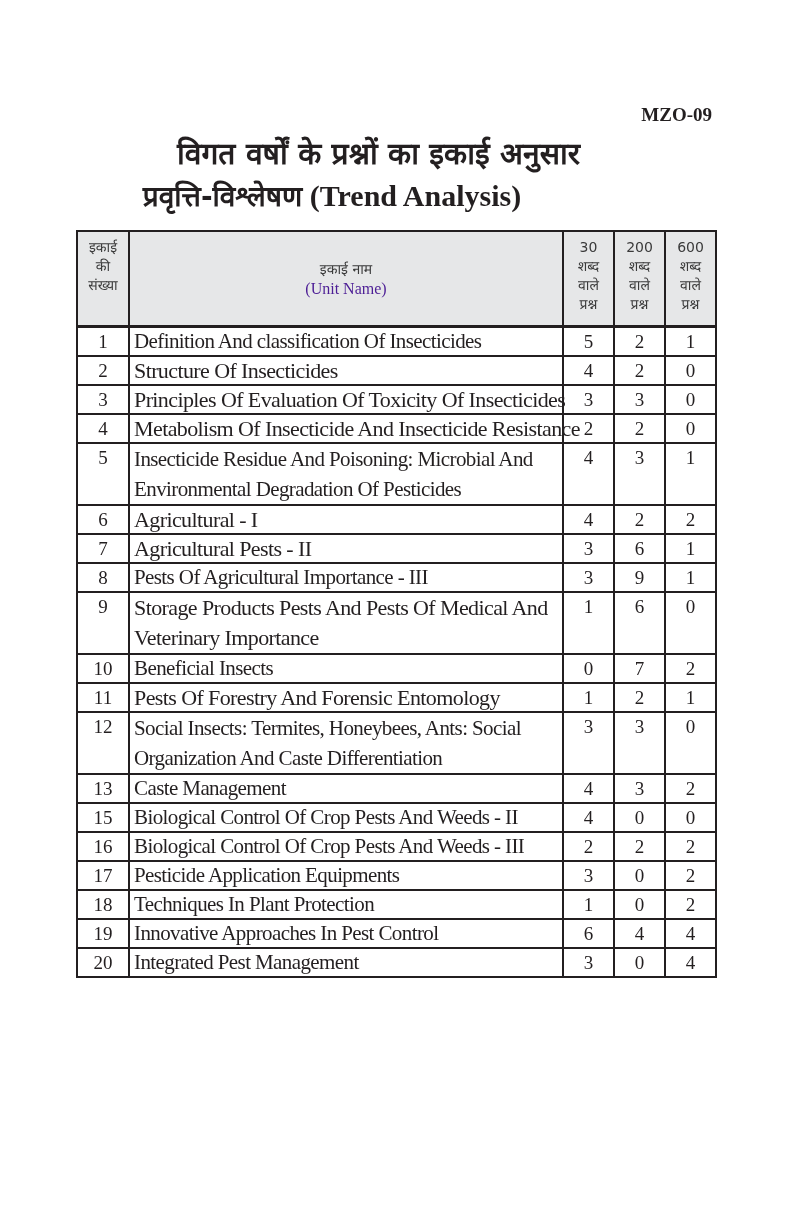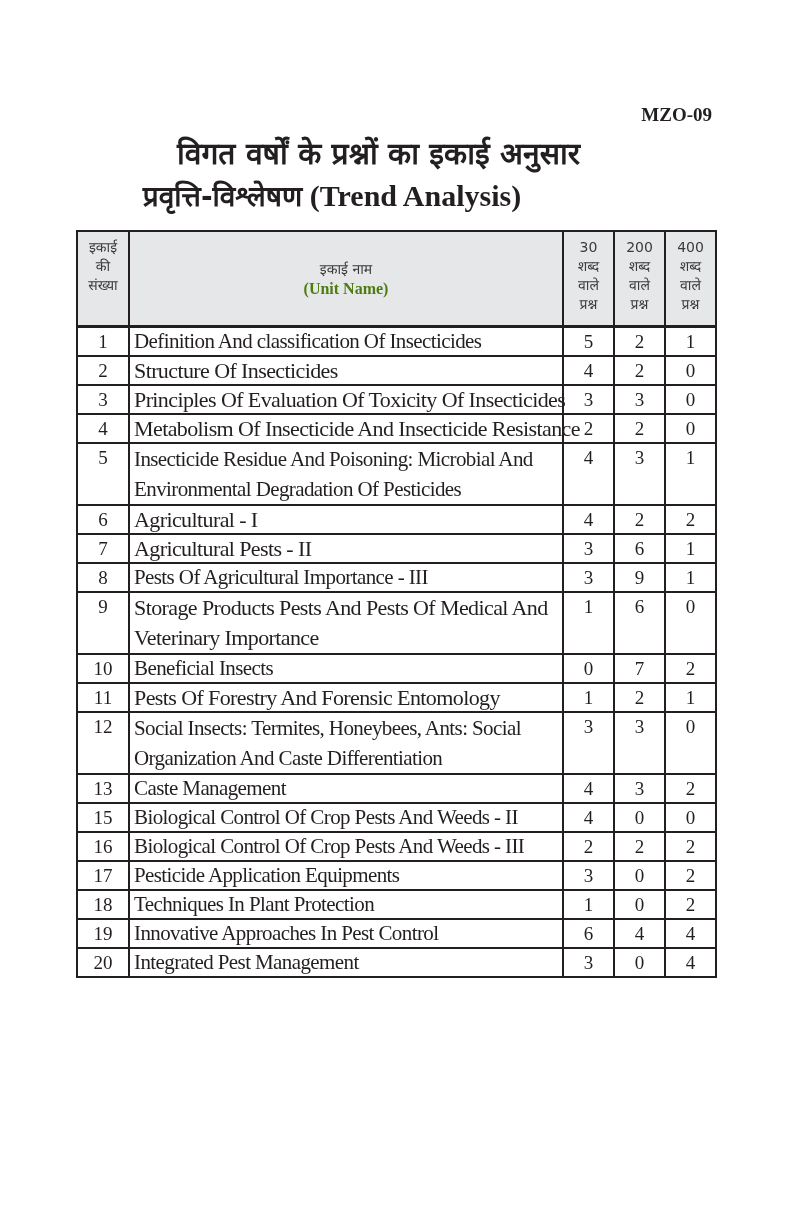--- a/index.html
+++ b/index.html
@@ -28,21 +28,21 @@
   }
   col.c-no { width: 52px; }
   col.c-name { width: 434px; }
   col.c-n { width: 51px; }
   th {
     background: #e6e7e8; border: 2px solid #231f20; font-weight: normal;
     font-family: "DejaVu Sans", sans-serif; font-size: 14px; color: #3a3a3a;
     line-height: 19px; padding: 3px 2px; height: 84px; vertical-align: middle;
   }
   th.num-head { text-align: center; vertical-align: top; padding-top: 6px; }
-  th .unit-en { font-family: "Liberation Serif", serif; font-weight: bold; font-size: 16px; color: #4d7c0f; }
+  th .unit-en { font-family: "Liberation Serif", serif; font-weight: normal; font-size: 16px; color: #4c1d95; }
   td {
     border: 2px solid #231f20; font-size: 19px; height: 26px; padding: 0 4px;
     vertical-align: top; line-height: 27px;
   }
   td.no, td.n { text-align: center; }
   td.name { font-size: 22px; letter-spacing: -0.6px; white-space: nowrap; overflow: visible; }
   td.name.small { font-size: 21px; }
   td.name.wrap { white-space: normal; line-height: 30px; height: 56px; }
   tbody tr:first-child td { border-top-width: 3px; }
 </style>
@@ -81,21 +81,21 @@
         <div>वाले</div>
         <div>प्रश्न</div>
       </th>
       <th class="num-head">
         <div>200</div>
         <div>शब्द</div>
         <div>वाले</div>
         <div>प्रश्न</div>
       </th>
       <th class="num-head">
-        <div>400</div>
+        <div>600</div>
         <div>शब्द</div>
         <div>वाले</div>
         <div>प्रश्न</div>
       </th>
     </tr>
   </thead>
   <tbody id="rows">
       <tr>
         <td class="no">1</td>
         <td class="name small">Definition And classification Of Insecticides</td>

